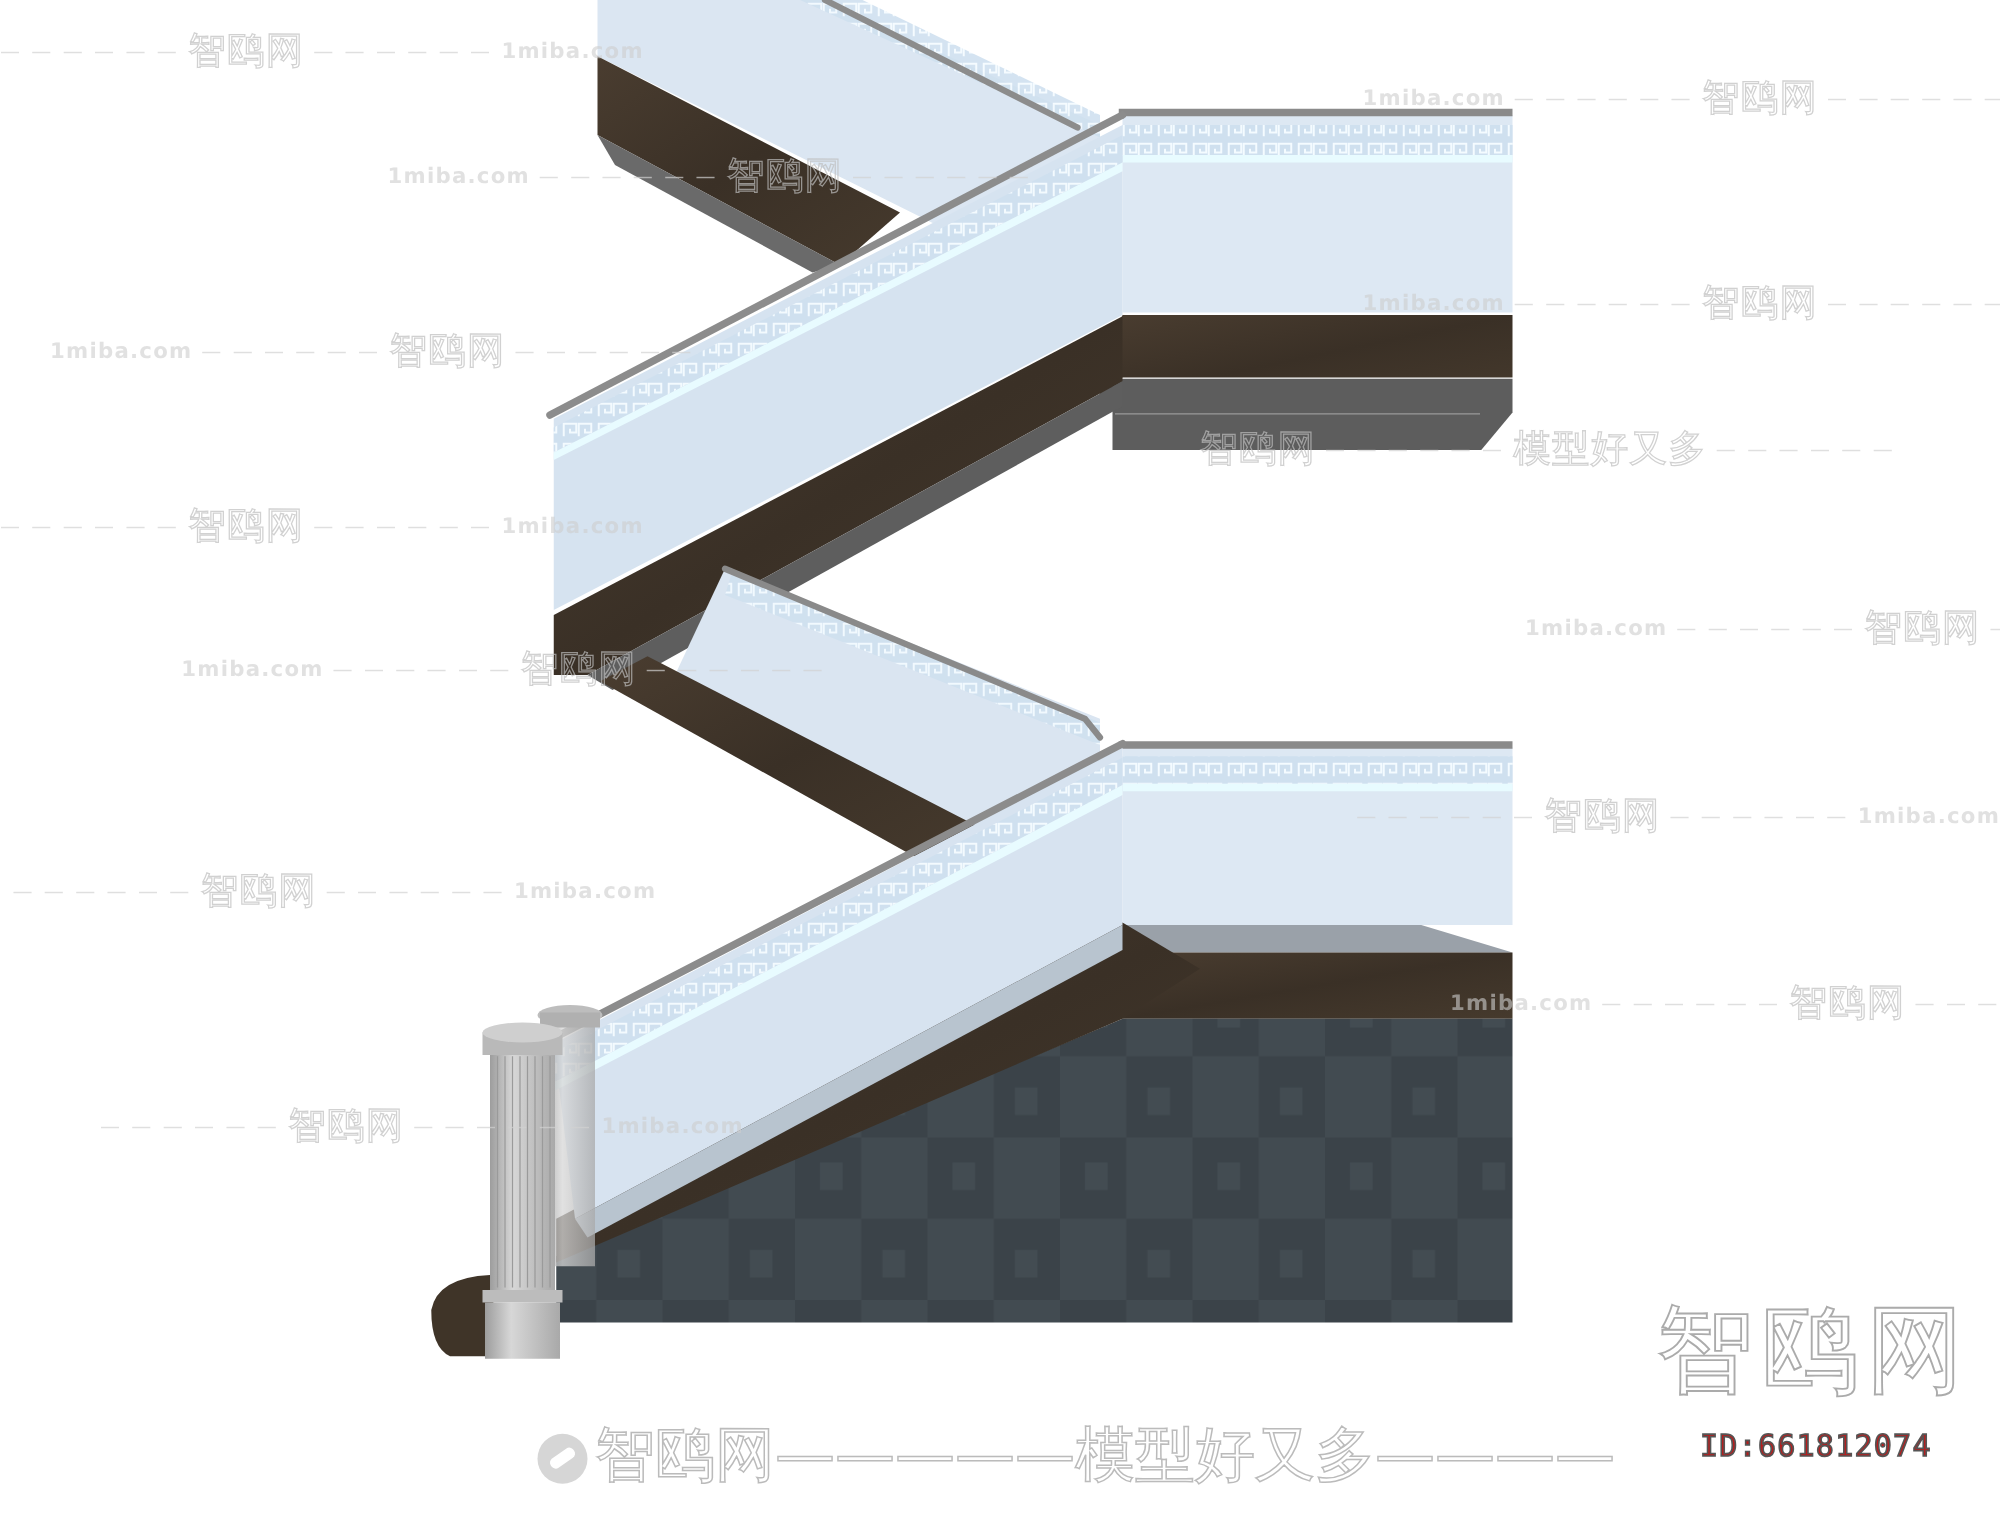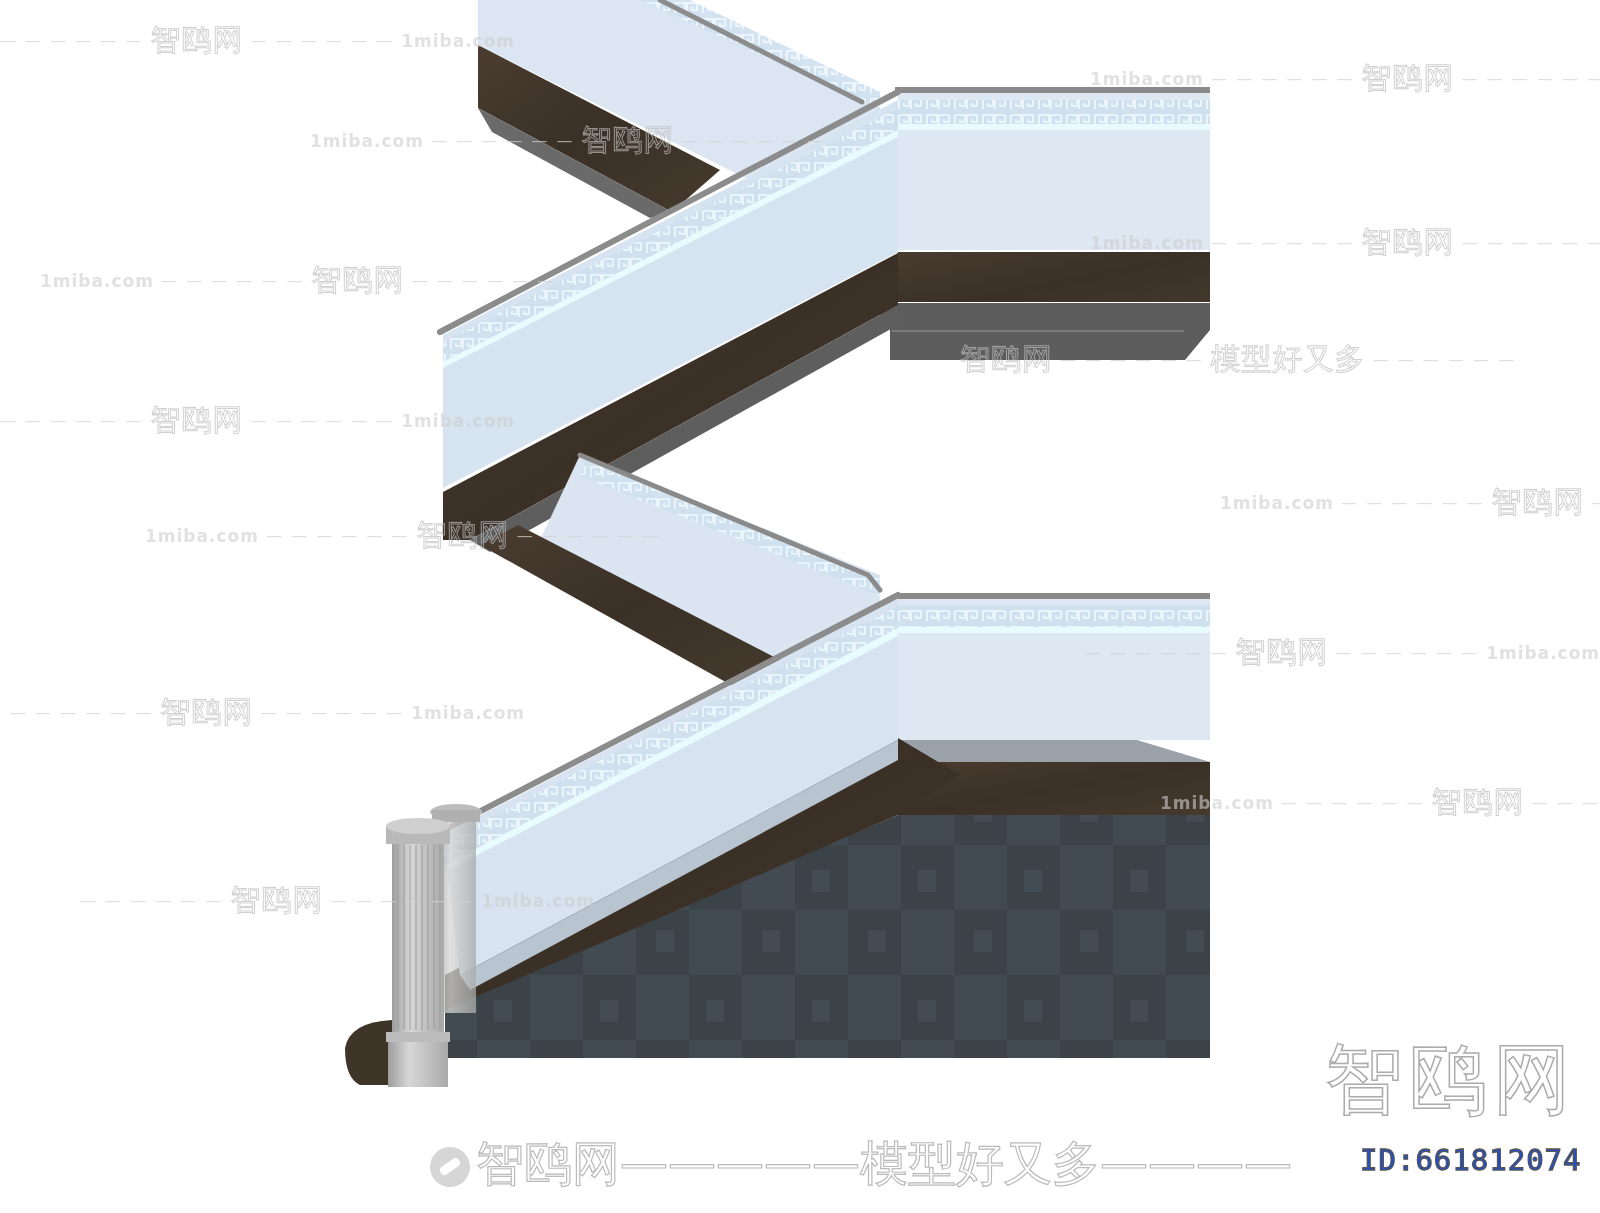--- a/index.html
+++ b/index.html
@@ -6,21 +6,21 @@
   body { width:1600px; height:1213px; position:relative; overflow:hidden; font-family:"DejaVu Sans", sans-serif; }
   #scene { position:absolute; left:0; top:0; width:1600px; height:1213px; }
   .wm { position:absolute; white-space:nowrap; color:rgba(200,200,200,0.55); font-size:30px; letter-spacing:1px; pointer-events:none; }
   .wm .site { font-size:17px; font-weight:bold; color:rgba(205,205,205,0.6); vertical-align:middle;margin-top:20px; }
   .wm .cn { -webkit-text-stroke:1px rgba(190,190,190,0.7); color:transparent; vertical-align:middle; }
   .wm .dash { font-size:16px; color:rgba(210,210,210,0.7); vertical-align:middle; letter-spacing:2px; }
   .bottom-wm { position:absolute; left:430px; top:1092px; white-space:nowrap; font-size:48px; color:transparent;margin-top:40px; -webkit-text-stroke:1.2px rgba(170,170,170,0.8); }
   .bottom-wm .logo { display:inline-block; width:40px; height:40px; border-radius:50%; background:#d6d6d6; vertical-align:middle; position:relative; margin-right:6px; }
   .bottom-wm .logo:after { content:""; position:absolute; left:9px; top:15px; width:22px; height:9px; background:#fff; transform:rotate(-35deg); border-radius:4px; }
   .brand-big { position:absolute; left:1325px; top:1028px; font-size:78px; color:transparent; -webkit-text-stroke:1.5px rgba(150,150,150,0.8); letter-spacing:6px; white-space:nowrap; }
-  .model-id { position:absolute; left:1360px; top:1143px; font-size:29px; color:#1d4ed8; -webkit-text-stroke:1.3px #555; letter-spacing:1px; white-space:nowrap; font-family:"DejaVu Sans Mono", monospace; }
+  .model-id { position:absolute; left:1360px; top:1143px; font-size:24px; color:#b91c1c; -webkit-text-stroke:1.3px #555; letter-spacing:1px; white-space:nowrap; font-family:"DejaVu Sans Mono", monospace; }
 </style>
 </head>
 <body>
 
 <svg id="scene" viewBox="0 0 1600 1213" xmlns="http://www.w3.org/2000/svg">
   <defs>
     <linearGradient id="woodGrad" x1="0" y1="0" x2="1" y2="1">
       <stop offset="0" stop-color="#4a3d30"></stop>
       <stop offset="0.5" stop-color="#3a3026"></stop>
       <stop offset="1" stop-color="#463a2d"></stop>

